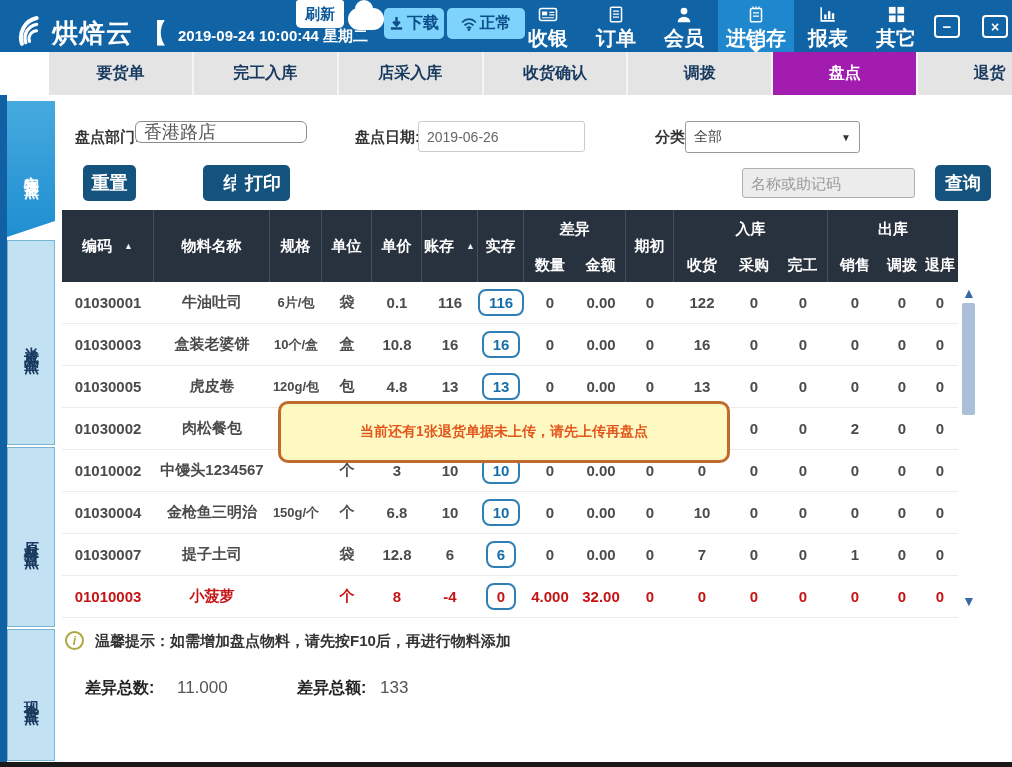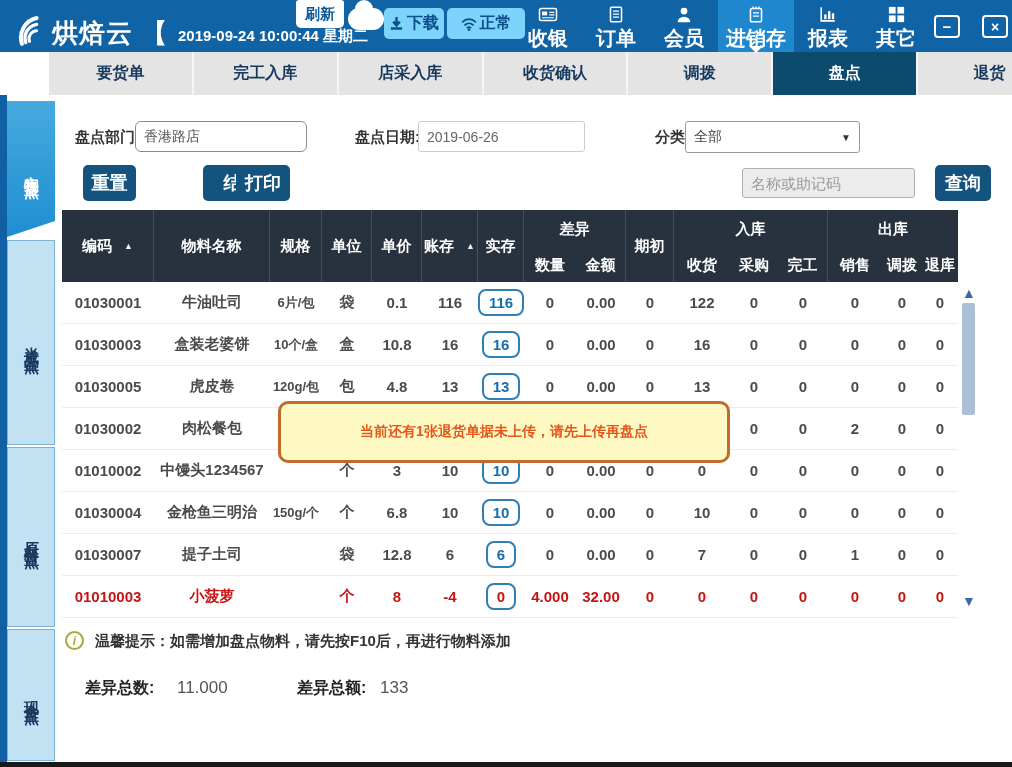--- a/index.html
+++ b/index.html
@@ -29,39 +29,39 @@
   .winbtn{position:absolute;top:15px;width:26px;height:23px;border:2px solid #fff;border-radius:4px;
     background:transparent;color:#fff;font-weight:bold;display:flex;align-items:center;justify-content:center;cursor:pointer;}
   .min-btn{left:934px;font-size:15px;}
   .close-btn{left:982px;font-size:14px;}
 
   
   .subtabs{position:absolute;left:12px;top:52px;width:1012px;height:43px;background:#e4e4e4;display:flex;margin-left:37px;}
   .subtab{flex:1;display:flex;align-items:center;justify-content:center;font-size:16px;font-weight:bold;
     color:#17395e;cursor:pointer;}
   .subtab+.subtab{border-left:2px solid #f5f5f5;}
-  .subtab.active{background:#0c4a6e;color:#fff;}
+  .subtab.active{background:#a21caf;color:#fff;}
 
   
   .sidebar{position:absolute;left:0;top:95px;width:55px;height:672px;background:#fff;}
   .side-strip{position:absolute;left:0;top:0;width:7px;height:672px;background:#1160a3;}
   .side-tab{position:absolute;left:7px;width:48px;display:flex;align-items:center;justify-content:center;
     writing-mode:vertical-rl;text-orientation:upright;letter-spacing:3px;font-size:15px;font-weight:bold;cursor:pointer;}
   .side-tab.active{top:6px;height:136px;background:linear-gradient(#46aade,#1f8ed1);color:#fff;
     clip-path:polygon(0 0,100% 0,100% calc(100% - 16px),0 100%);}
   .side-tab.t2{top:145px;height:205px;}
   .side-tab.t3{top:352px;height:180px;}
   .side-tab.t4{top:534px;height:132px;}
   .side-tab.light{background:#c2e2f4;border:1px solid #79b3d6;color:#1a3a5f;}
 
   
   .main{position:absolute;left:55px;top:95px;width:957px;height:672px;background:#fff;}
   .flabel{position:absolute;font-size:15px;font-weight:bold;color:#333;line-height:32px;top:26px;}
-  .dept-input{position:absolute;left:80px;top:26px;width:172px;height:31px;border:1px solid #8c8c8c;
-    border-radius:6px;padding:0 8px;font-size:14px;color:#555;}
+  .dept-input{position:absolute;left:80px;top:26px;width:172px;height:22px;border:1px solid #8c8c8c;
+    border-radius:6px;padding:0 8px;font-size:18px;color:#555;}
   .date-input{position:absolute;left:363px;top:26px;width:167px;height:31px;border:1px solid #ccc;
     border-radius:3px;padding:0 8px;font-size:14px;color:#666;}
   .cat-select{position:absolute;left:630px;top:26px;width:175px;height:32px;border:1px solid #999;
     border-radius:3px;background:#fff;display:flex;align-items:center;padding:0 8px;font-size:14px;color:#444;cursor:pointer;}
   .cat-arrow{margin-left:auto;font-size:10px;color:#333;}
   .blue-btn{position:absolute;top:70px;height:36px;background:#14537d;border:none;border-radius:5px;
     color:#fff;font-size:18px;font-weight:bold;cursor:pointer;}
   .reset-btn{left:28px;width:53px;}
   .settle-btn{left:108px;width:77px;margin-left:40px;}
   .print-btn{left:181px;width:54px;}

